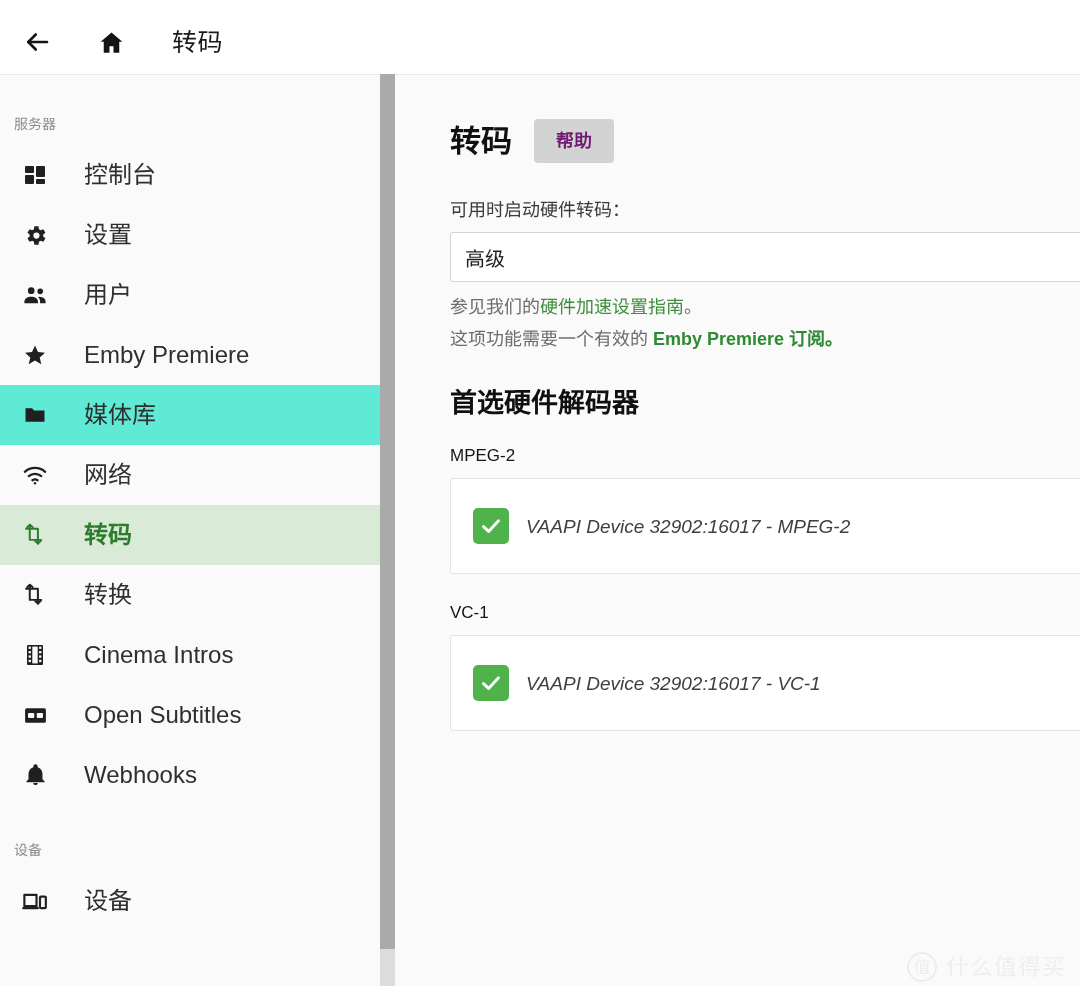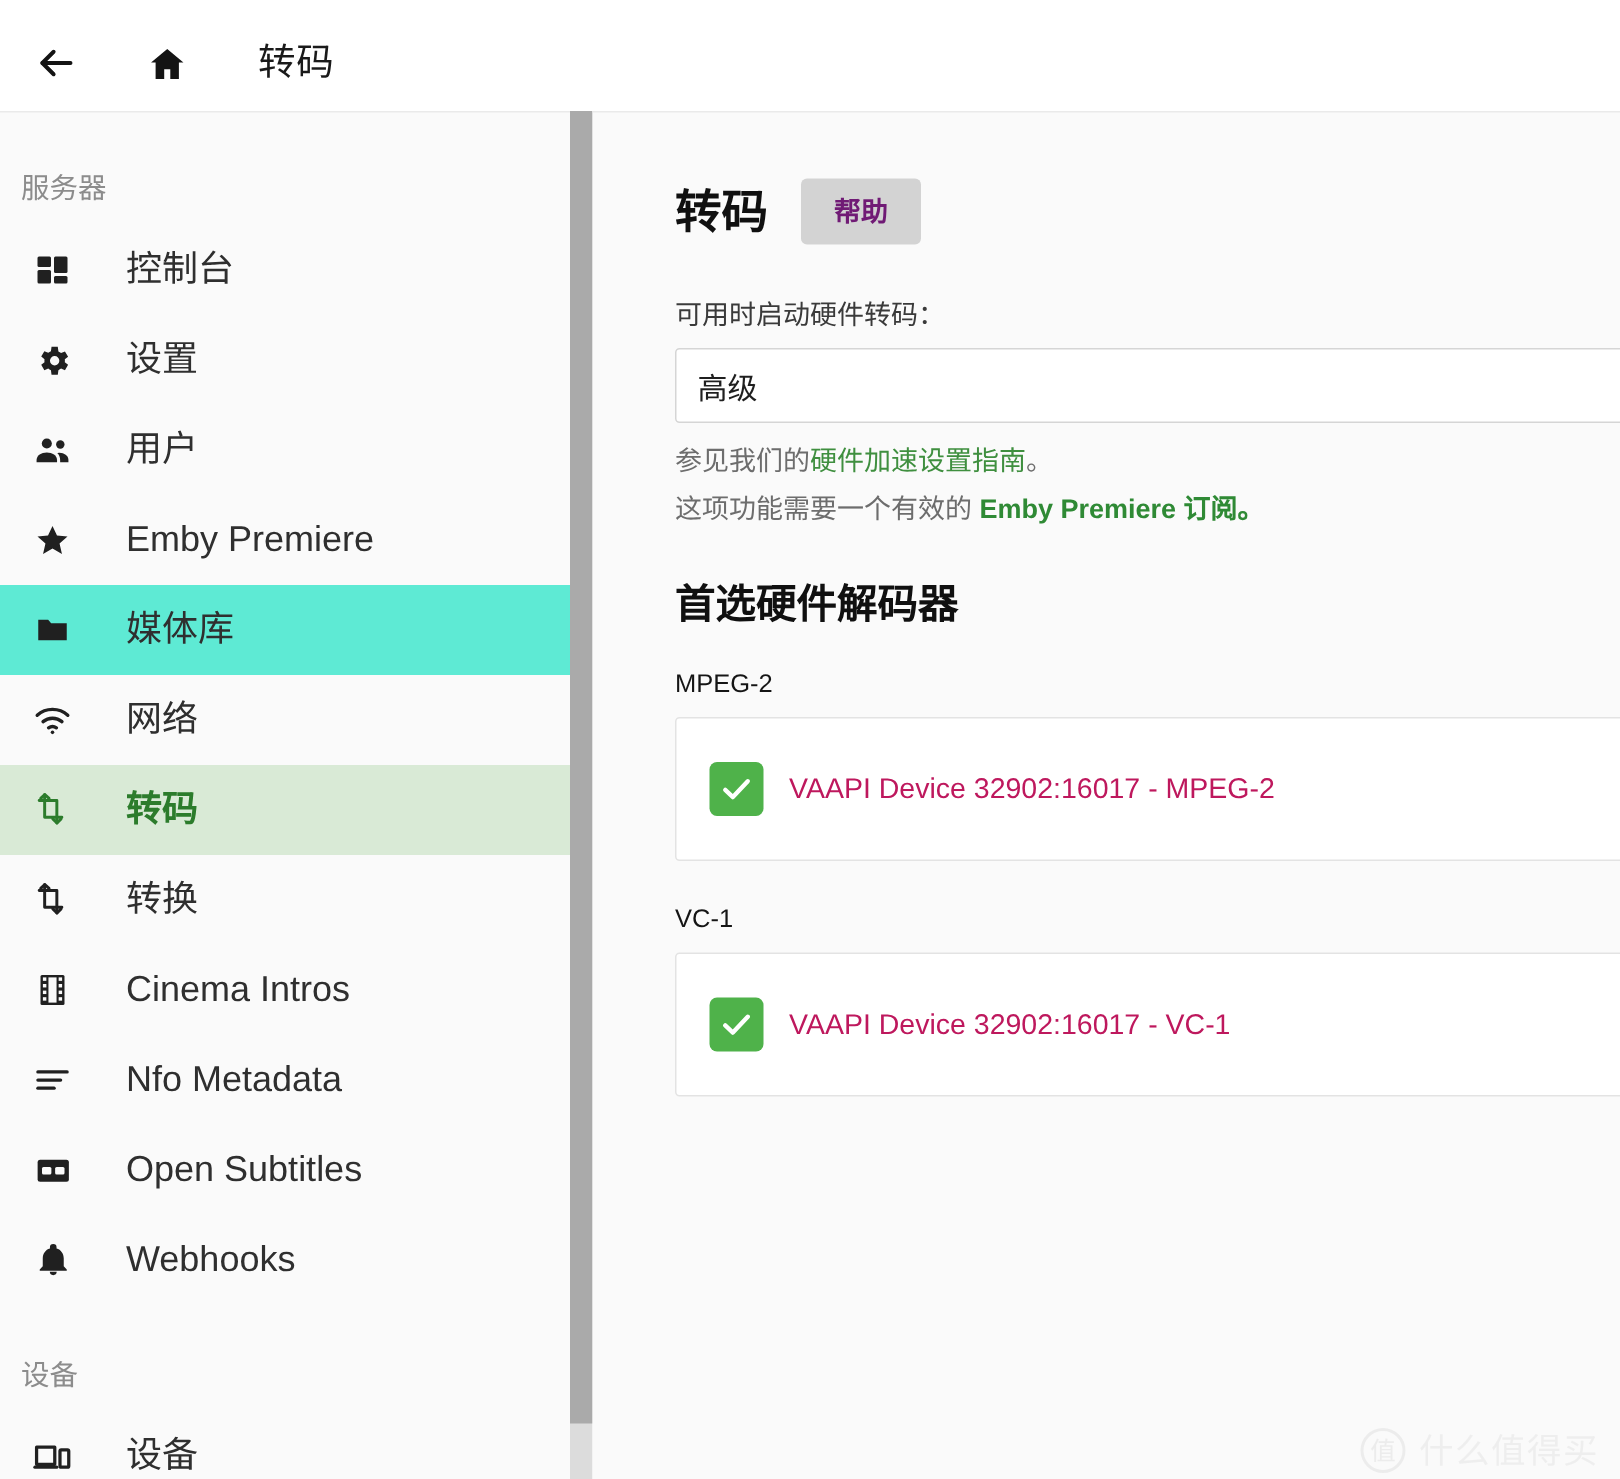--- a/index.html
+++ b/index.html
@@ -65,21 +65,21 @@
     top: 0; left: 0;
     width: 380px;
     height: 922px;
     background: #fafafa;
     overflow: hidden;
     border-top: 1px solid #eaeaea;
   }
   .sidebar-inner { padding-top: 0; }
 
   .sidebar-section-title {
-    font-size: 19px;
+    font-size: 14px;
     color: #8c8c8c;
     padding: 42px 0 14px 14px;
     line-height: 1;
   }
   .sidebar-section-title.second { padding-top: 38px; }
 
   .nav-item {
     display: flex;
     align-items: center;
     height: 60px;
@@ -236,23 +236,24 @@
     flex: 0 0 36px;
     border-radius: 5px;
     background: #4fb24a;
     display: flex;
     align-items: center;
     justify-content: center;
   }
   .checkbox svg { display: block; }
   .check-label {
     font-size: 19px;
-    color: #be185d;
+    color: #404040;
     white-space: nowrap;
     line-height: 1;
+    font-style: italic;
   }
 
   
   .watermark {
     position: absolute;
     right: 14px;
     bottom: 14px;
     display: flex;
     align-items: center;
     gap: 9px;
@@ -398,30 +399,20 @@
                 <rect x="2.6" y="12.4" width="2.3" height="2.3" fill="#fafafa"></rect>
                 <rect x="2.6" y="16.8" width="2.3" height="2.3" fill="#fafafa"></rect>
                 <rect x="13.1" y="3.6" width="2.3" height="2.3" fill="#fafafa"></rect>
                 <rect x="13.1" y="8" width="2.3" height="2.3" fill="#fafafa"></rect>
                 <rect x="13.1" y="12.4" width="2.3" height="2.3" fill="#fafafa"></rect>
                 <rect x="13.1" y="16.8" width="2.3" height="2.3" fill="#fafafa"></rect>
                 <rect x="6.3" y="3.6" width="5.4" height="16.8" fill="#fafafa"></rect>
               </svg>
             </span>
             <span class="nav-label">Cinema Intros</span>
-          </div>
-          <div class="nav-item">
-            <span class="nav-icon">
-              <svg width="26" height="26" viewBox="0 0 24 24" fill="none" stroke="currentColor" stroke-width="2" stroke-linecap="round">
-                <line x1="3" y1="7" x2="21" y2="7"></line>
-                <line x1="3" y1="12" x2="17" y2="12"></line>
-                <line x1="3" y1="17" x2="13" y2="17"></line>
-              </svg>
-            </span>
-            <span class="nav-label">Nfo Metadata</span>
           </div>
           <div class="nav-item">
             <span class="nav-icon">
               <svg width="25" height="25" viewBox="0 0 24 24" fill="currentColor">
                 <rect x="2" y="5" width="20" height="14" rx="1.6"></rect>
                 <rect x="4.8" y="9.6" width="6" height="4.8" rx="1" fill="#fafafa"></rect>
                 <rect x="13.2" y="9.6" width="6" height="4.8" rx="1" fill="#fafafa"></rect>
               </svg>
             </span>
             <span class="nav-label">Open Subtitles</span>

